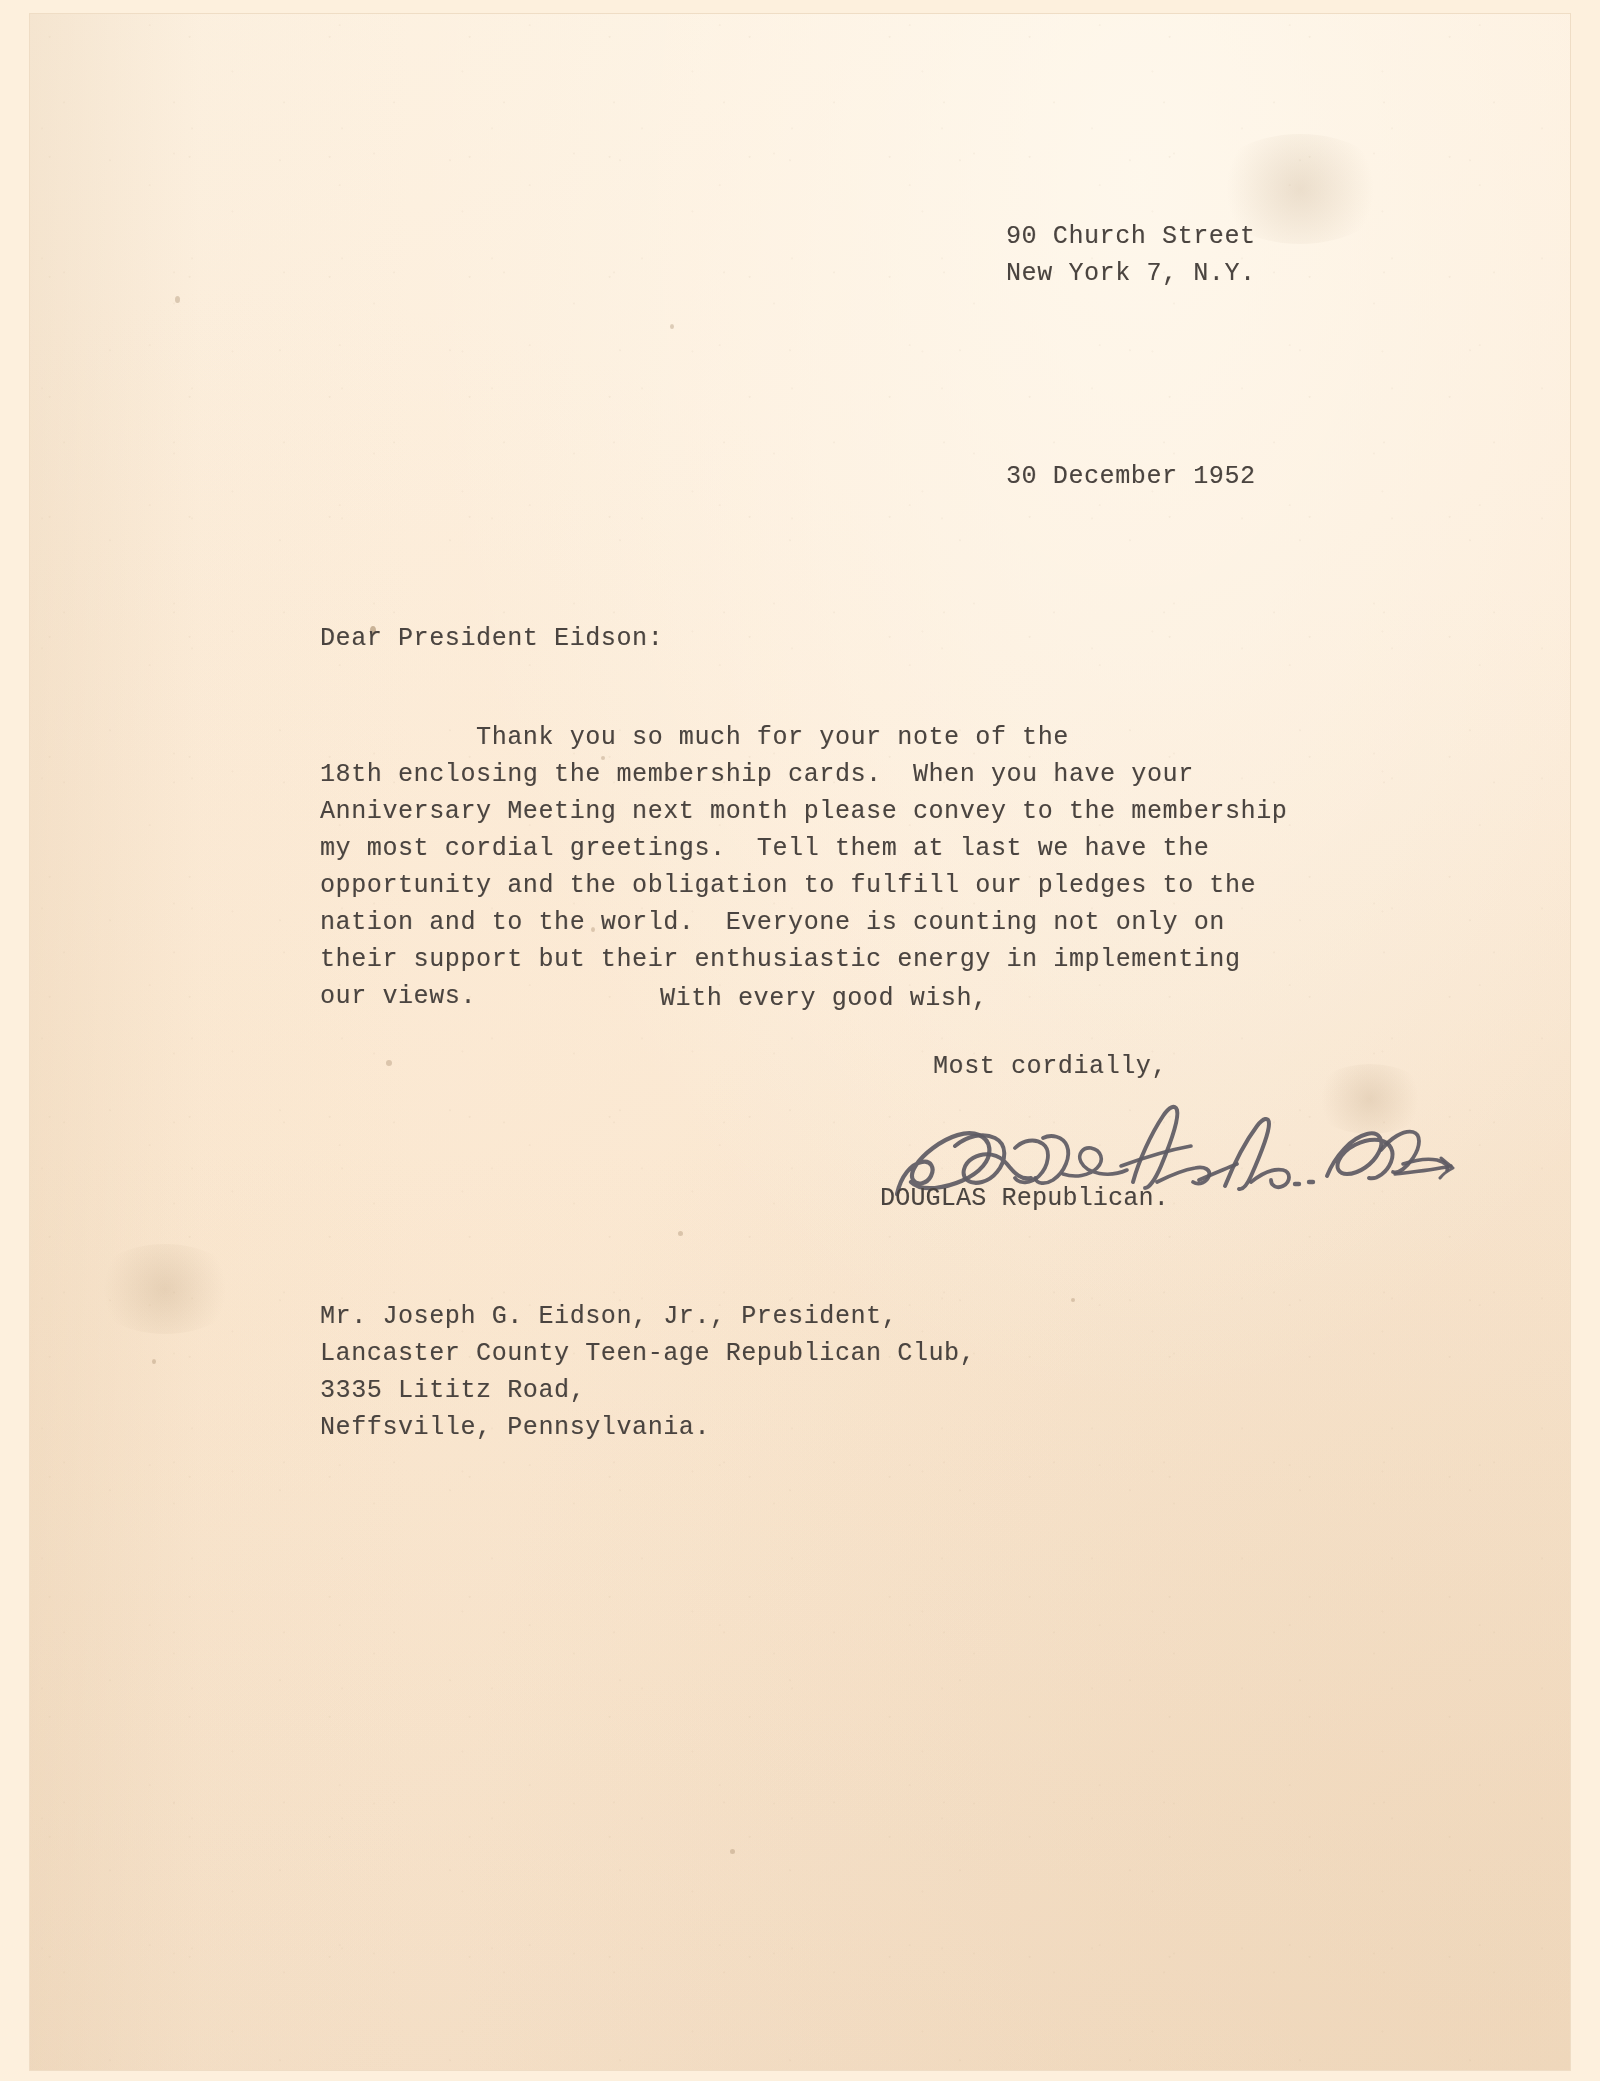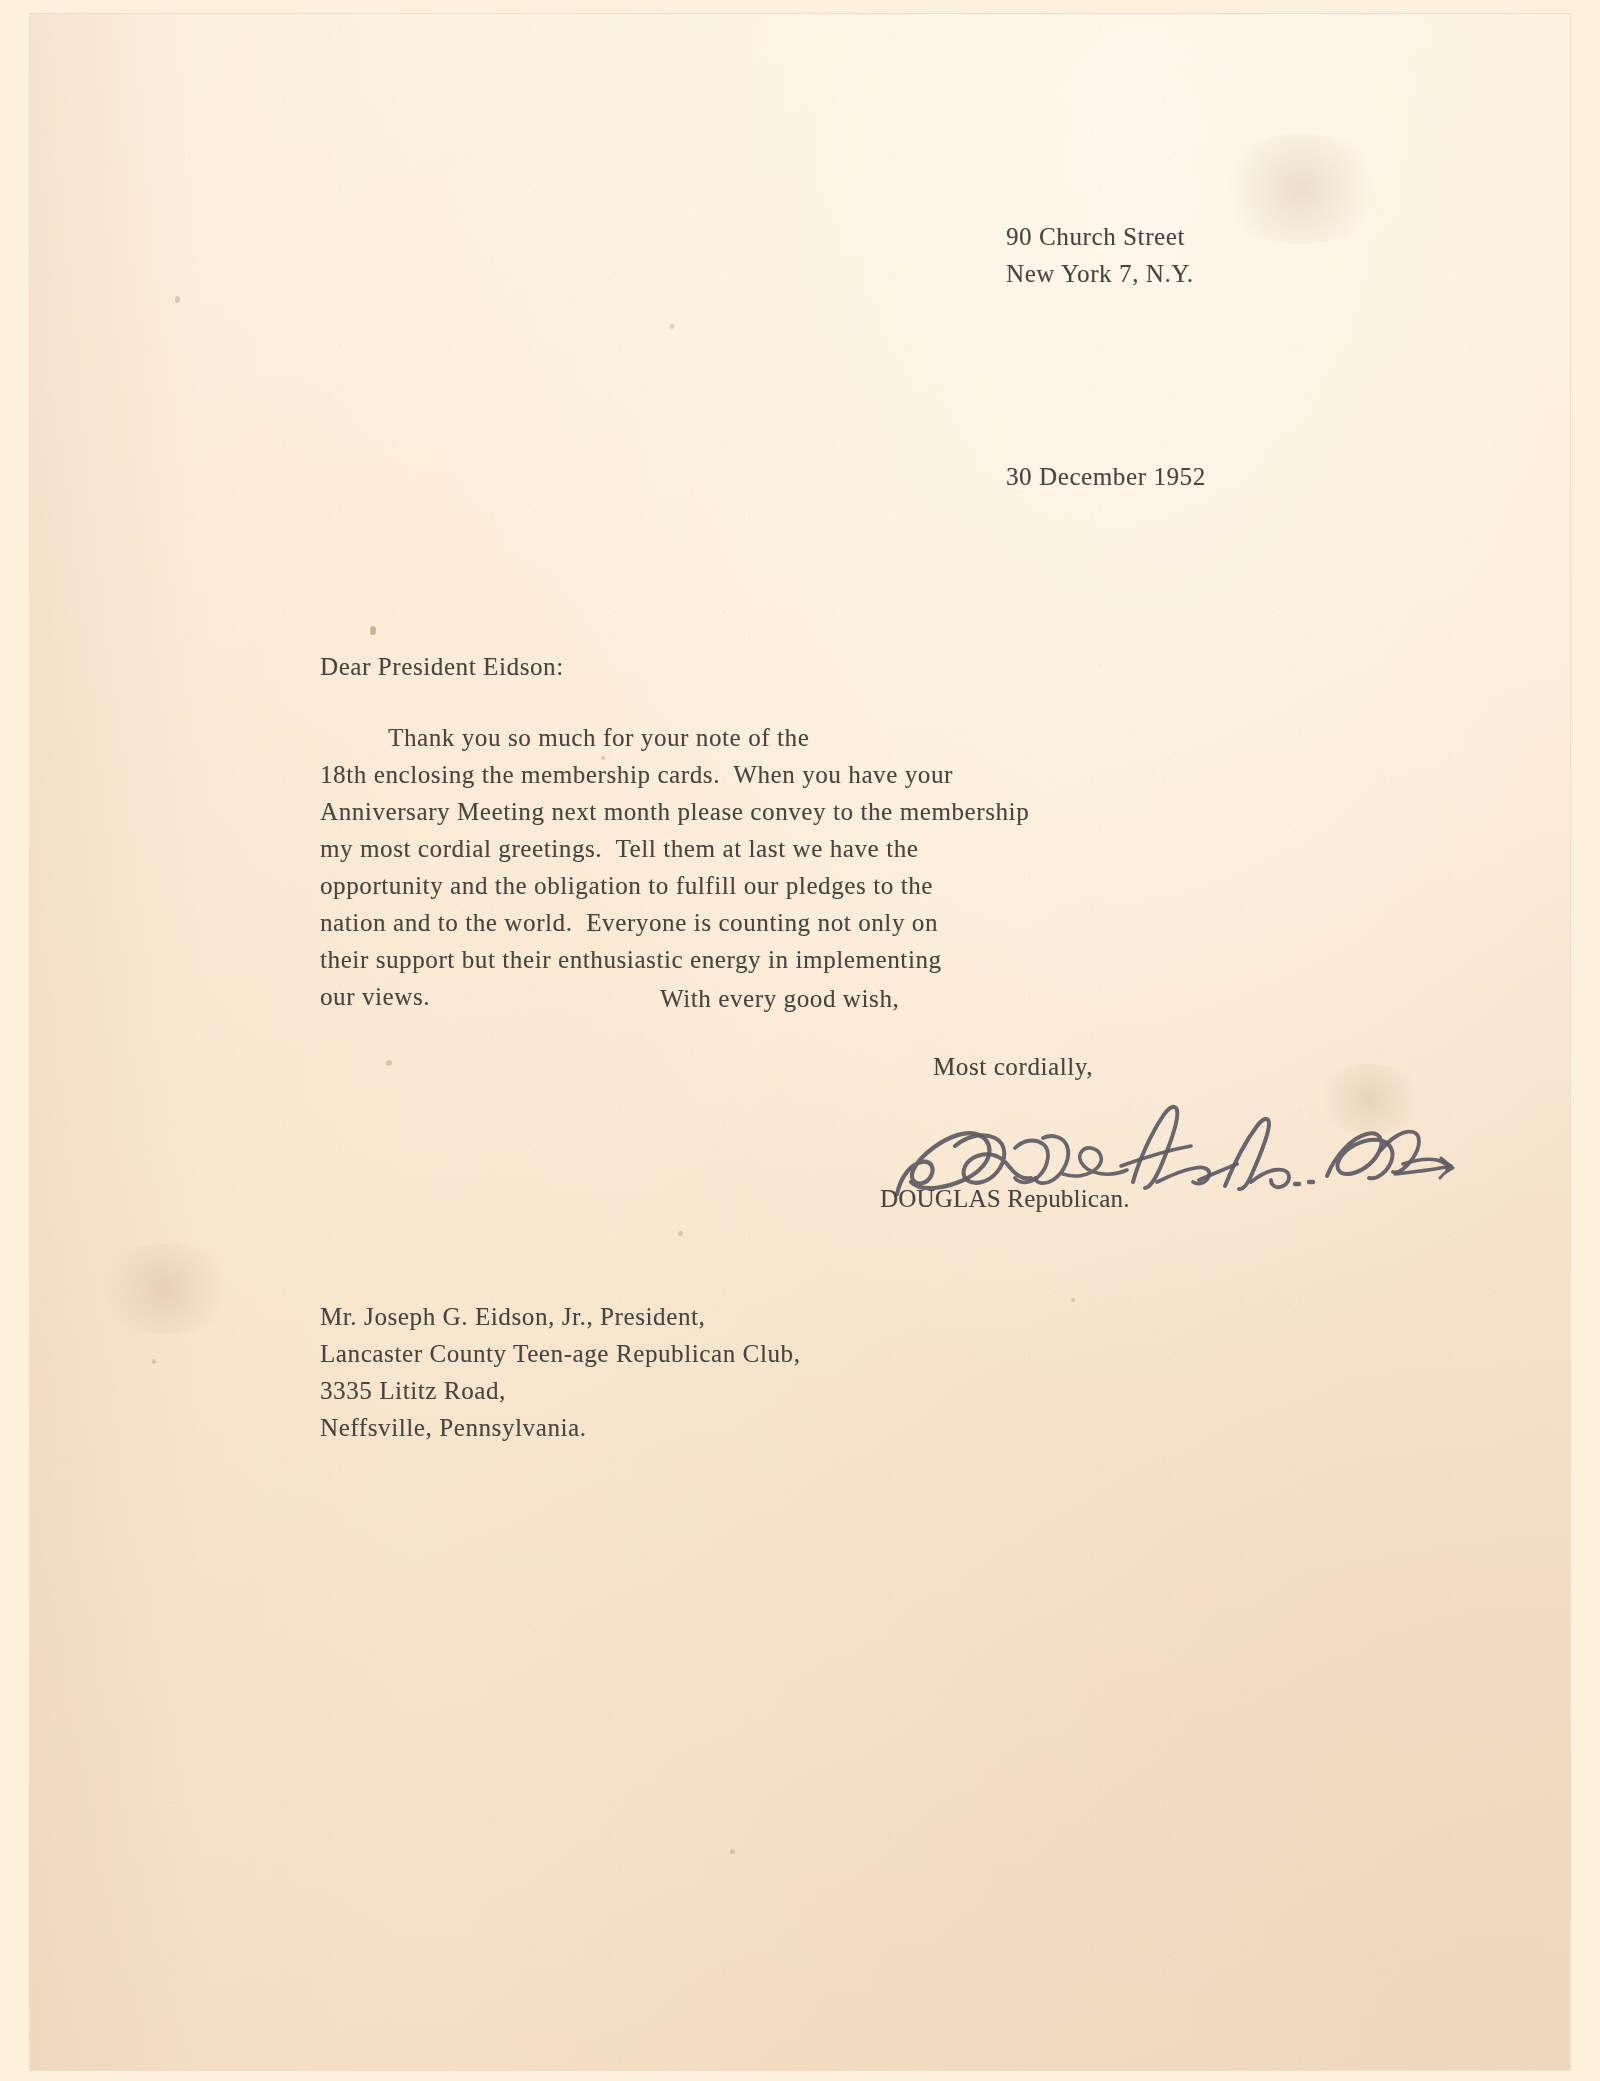--- a/index.html
+++ b/index.html
@@ -56,31 +56,31 @@
     pointer-events: none;
     background:
       linear-gradient(to right, rgba(225,198,165,0.30) 0%, rgba(225,198,165,0.05) 11%, rgba(0,0,0,0) 25%),
       linear-gradient(to bottom, rgba(0,0,0,0) 55%, rgba(222,194,160,0.16) 100%);
   }
 
   
   .tt {
     position: absolute;
     color: #4a4440;
-    font-family: Liberation Serif, serif;
+    font-family: Liberation Mono, monospace;
     font-size: 25px;
     line-height: 37px;
     letter-spacing: 0.6px;
     white-space: pre;
     text-shadow: 0.4px 0.3px 0.4px rgba(90,78,66,0.30);
   }
 
   #letterhead   { left: 1006px; top: 218px; }
   #date-line    { left: 1006px; top: 450px; margin-top: 8px; }
-  #salutation   { left: 320px;  top: 648px; }
+  #salutation   { left: 320px;  top: 620px; }
   #body         { left: 320px;  top: 719px; }
   #closing-wish { left: 660px;  top: 980px; }
   #closing-sign { left: 885px;  top: 1048px; margin-left: 48px; }
   #signer-name  { left: 880px;  top: 1180px; letter-spacing: 0.2px; }
   #recipient    { left: 320px;  top: 1298px; }
 
   
   #signature {
     position: absolute;
     left: 895px;

